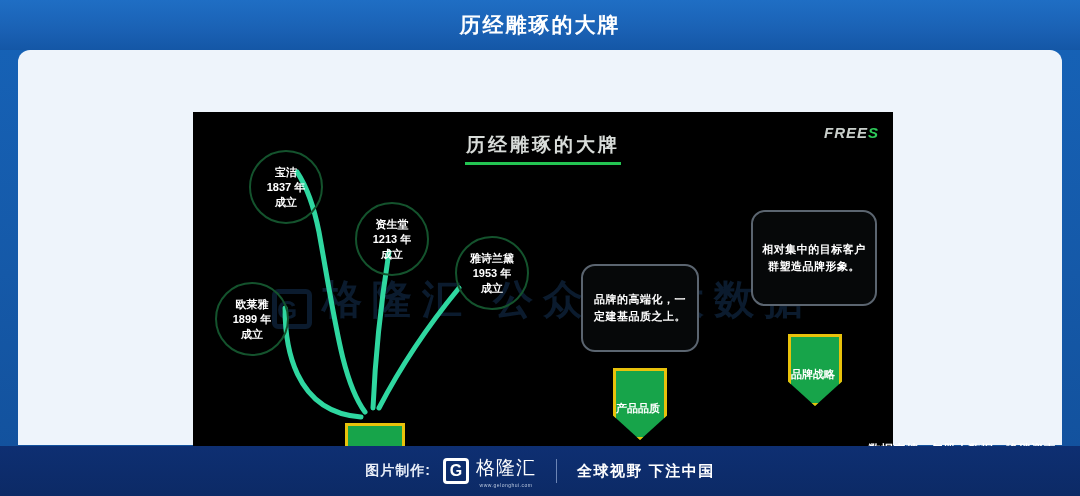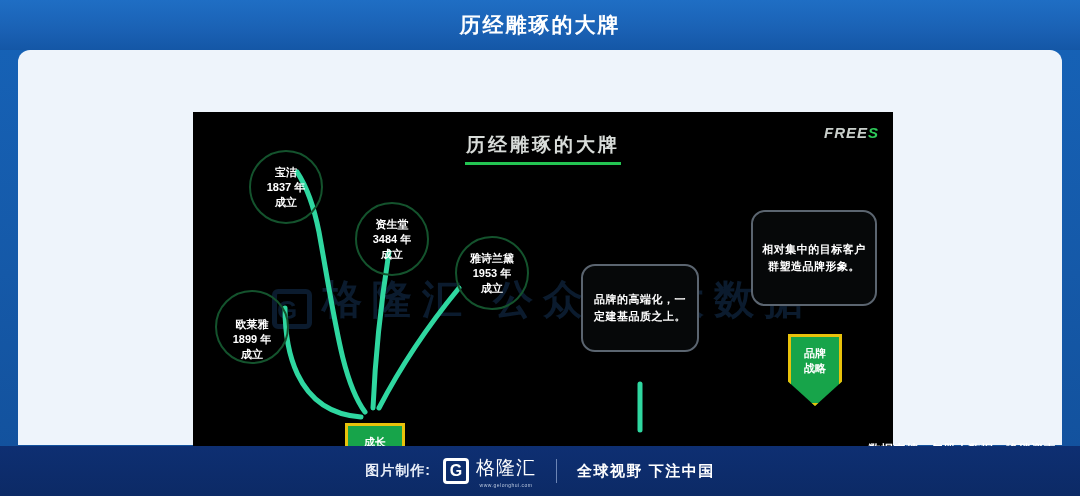--- a/index.html
+++ b/index.html
@@ -143,21 +143,20 @@
   .shield {
     position: absolute;
     background: #17a44a;
     border: 3px solid #e8c20b;
     color: #ffffff;
     font-size: 11px;
     font-weight: bold;
     line-height: 15px;
     text-align: center;
     display: flex;
-    flex-direction: column;
     align-items: center;
     justify-content: flex-start;
     padding-top: 9px;
     clip-path: polygon(0% 0%, 100% 0%, 100% 66%, 50% 100%, 0% 66%);
   }
 
   
   .source {
     position: absolute;
     right: 24px; top: 441px;
@@ -262,45 +261,49 @@
       </svg>
 
       <div class="bubble" style="left:56px; top:38px; width:74px; height:74px;">
         <span>宝洁</span>
         <span>1837 年</span>
         <span>成立</span>
       </div>
 
       <div class="bubble" style="left:162px; top:90px; width:74px; height:74px;">
         <span>资生堂</span>
-        <span>3484 年</span>
+        <span>1213 年</span>
         <span>成立</span>
       </div>
 
       <div class="bubble" style="left:262px; top:124px; width:74px; height:74px;">
         <span>雅诗兰黛</span>
         <span>1953 年</span>
         <span>成立</span>
       </div>
 
-      <div class="bubble" style="left:22px; top:178px; width:74px; height:74px;justify-content:flex-end;">
+      <div class="bubble" style="left:22px; top:170px; width:74px; height:74px;">
         <span>欧莱雅</span>
         <span>1899 年</span>
         <span>成立</span>
       </div>
 
       <div class="note" style="left:388px; top:152px; width:118px; height:88px;">品牌的高端化，一定建基品质之上。</div>
 
       <div class="note" style="left:558px; top:98px; width:126px; height:96px;">相对集中的目标客户群塑造品牌形象。</div>
 
       <div class="shield" style="left:152px; top:291px; width:60px; height:78px;margin-top:20px;">
         <span>成长</span>
         <span>年轮</span>
       </div>
 
+      <div class="shield" style="left:420px; top:256px; width:54px; height:72px;">
+        <span>产品</span>
+        <span>品质</span>
+      </div>
 
       <div class="shield" style="left:595px; top:222px; width:54px; height:72px;">
         <span>品牌</span>
         <span>战略</span>
       </div>
 
     </div>
   </div>
 
   <div class="source">数据支持：勾股大数据、峰瑞资本</div>

